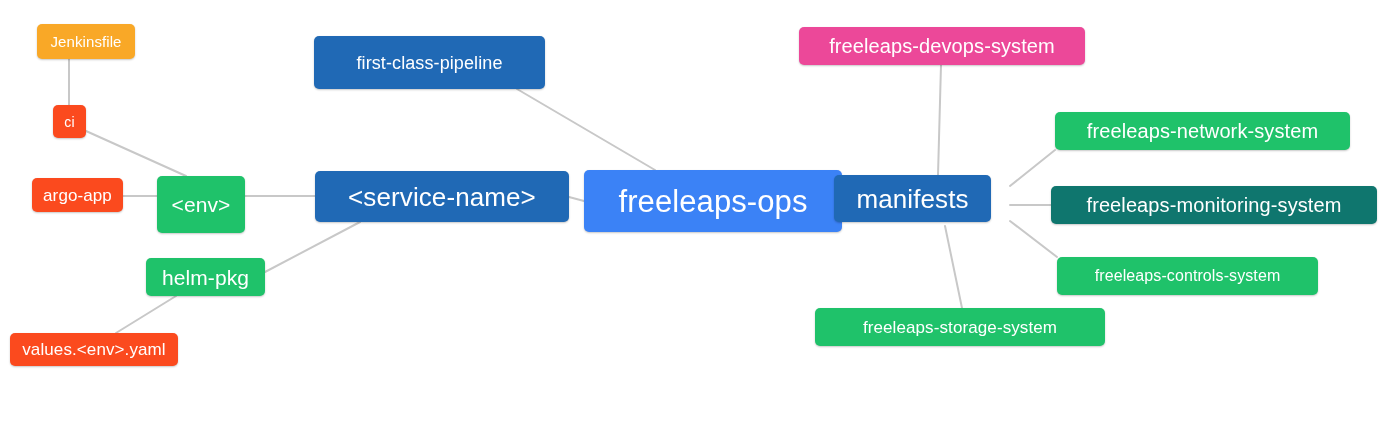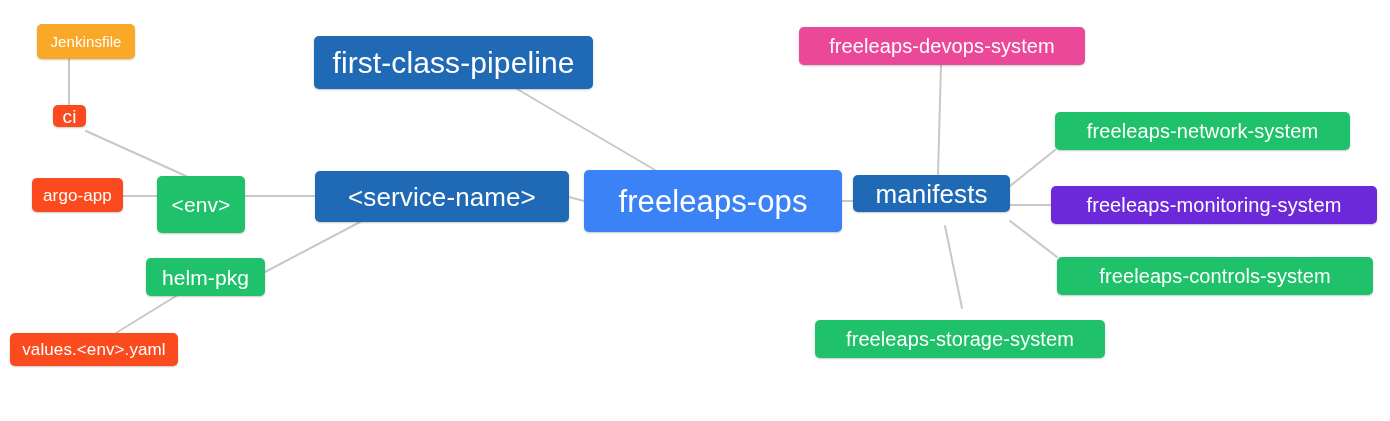--- a/index.html
+++ b/index.html
@@ -46,53 +46,53 @@
       <line x1="1010" y1="221" x2="1057" y2="257" stroke="#c8c8c8" stroke-width="2" stroke-linecap="round"></line>
       <line x1="945" y1="226" x2="962" y2="308" stroke="#c8c8c8" stroke-width="2" stroke-linecap="round"></line>
     </svg>
   <div id="nodes">
       <div class="node" style="left: 584px; top: 170px; width: 258px; height: 62px; background: #3b82f6; font-size: 31px;">
         <span>freeleaps-ops</span>
       </div>
       <div class="node" style="left: 315px; top: 171px; width: 254px; height: 51px; background: rgb(32, 105, 181); font-size: 26px;">
         <span>&lt;service-name&gt;</span>
       </div>
-      <div class="node" style="left: 314px; top: 36px; width: 279px; height: 53px; background: rgb(32, 105, 181); font-size: 30px;">
+      <div class="node" style="left: 314px; top: 36px; width: 231px; height: 53px; background: rgb(32, 105, 181); font-size: 18px;">
         <span>first-class-pipeline</span>
       </div>
-      <div class="node" style="left: 853px; top: 175px; width: 157px; height: 37px; background: rgb(32, 105, 181); font-size: 26px;">
+      <div class="node" style="left: 834px; top: 175px; width: 157px; height: 47px; background: rgb(32, 105, 181); font-size: 26px;">
         <span>manifests</span>
       </div>
       <div class="node" style="left: 157px; top: 176px; width: 88px; height: 57px; background: rgb(31, 194, 106); font-size: 21px;">
         <span>&lt;env&gt;</span>
       </div>
       <div class="node" style="left: 146px; top: 258px; width: 119px; height: 38px; background: rgb(31, 194, 106); font-size: 21px;">
         <span>helm-pkg</span>
       </div>
       <div class="node" style="left: 20px; top: 24px; width: 98px; height: 35px; background: rgb(249, 168, 39); font-size: 15px; margin-left: 17px;">
         <span>Jenkinsfile</span>
       </div>
-      <div class="node" style="left: 53px; top: 105px; width: 33px; height: 22px; background: rgb(251, 74, 30); font-size: 19px;">
+      <div class="node" style="left: 53px; top: 105px; width: 33px; height: 33px; background: rgb(251, 74, 30); font-size: 14px;">
         <span>ci</span>
       </div>
       <div class="node" style="left: 32px; top: 178px; width: 91px; height: 34px; background: rgb(251, 74, 30); font-size: 17px;">
         <span>argo-app</span>
       </div>
       <div class="node" style="left: 10px; top: 333px; width: 168px; height: 33px; background: rgb(251, 74, 30); font-size: 17px;">
         <span>values.&lt;env&gt;.yaml</span>
       </div>
       <div class="node" style="left: 799px; top: 27px; width: 286px; height: 38px; background: #ec4899; font-size: 20px;">
         <span>freeleaps-devops-system</span>
       </div>
       <div class="node" style="left: 1055px; top: 112px; width: 295px; height: 38px; background: rgb(31, 194, 106); font-size: 20px;">
         <span>freeleaps-network-system</span>
       </div>
-      <div class="node" style="left: 1051px; top: 186px; width: 326px; height: 38px; background: #6d28d9; font-size: 20px;">
+      <div class="node" style="left: 1051px; top: 186px; width: 326px; height: 38px; background: #0f766e; font-size: 20px;">
         <span>freeleaps-monitoring-system</span>
       </div>
-      <div class="node" style="left: 1057px; top: 257px; width: 316px; height: 38px; background: rgb(31, 194, 106); font-size: 20px;">
+      <div class="node" style="left: 1057px; top: 257px; width: 261px; height: 38px; background: rgb(31, 194, 106); font-size: 16px;">
         <span>freeleaps-controls-system</span>
       </div>
-      <div class="node" style="left: 815px; top: 308px; width: 290px; height: 38px; background: rgb(31, 194, 106); font-size: 20px; margin-top: 12px;">
+      <div class="node" style="left: 815px; top: 308px; width: 290px; height: 38px; background: rgb(31, 194, 106); font-size: 17px;">
         <span>freeleaps-storage-system</span>
       </div>
     </div>
 </div>
 
 </body></html>

